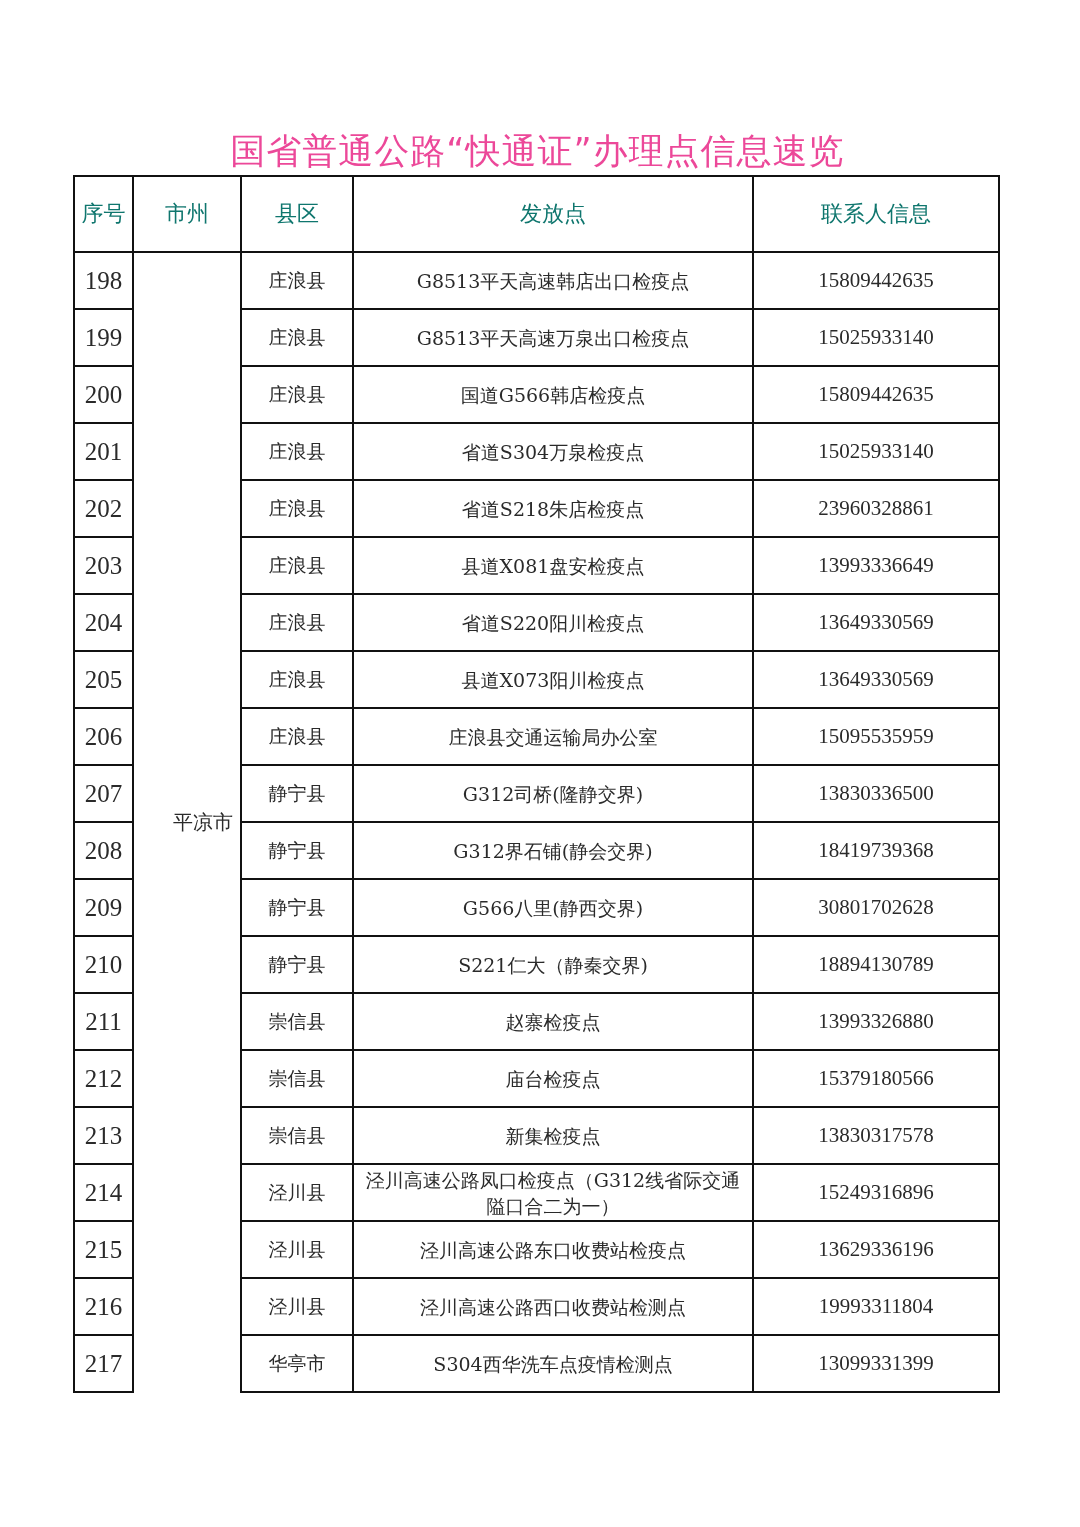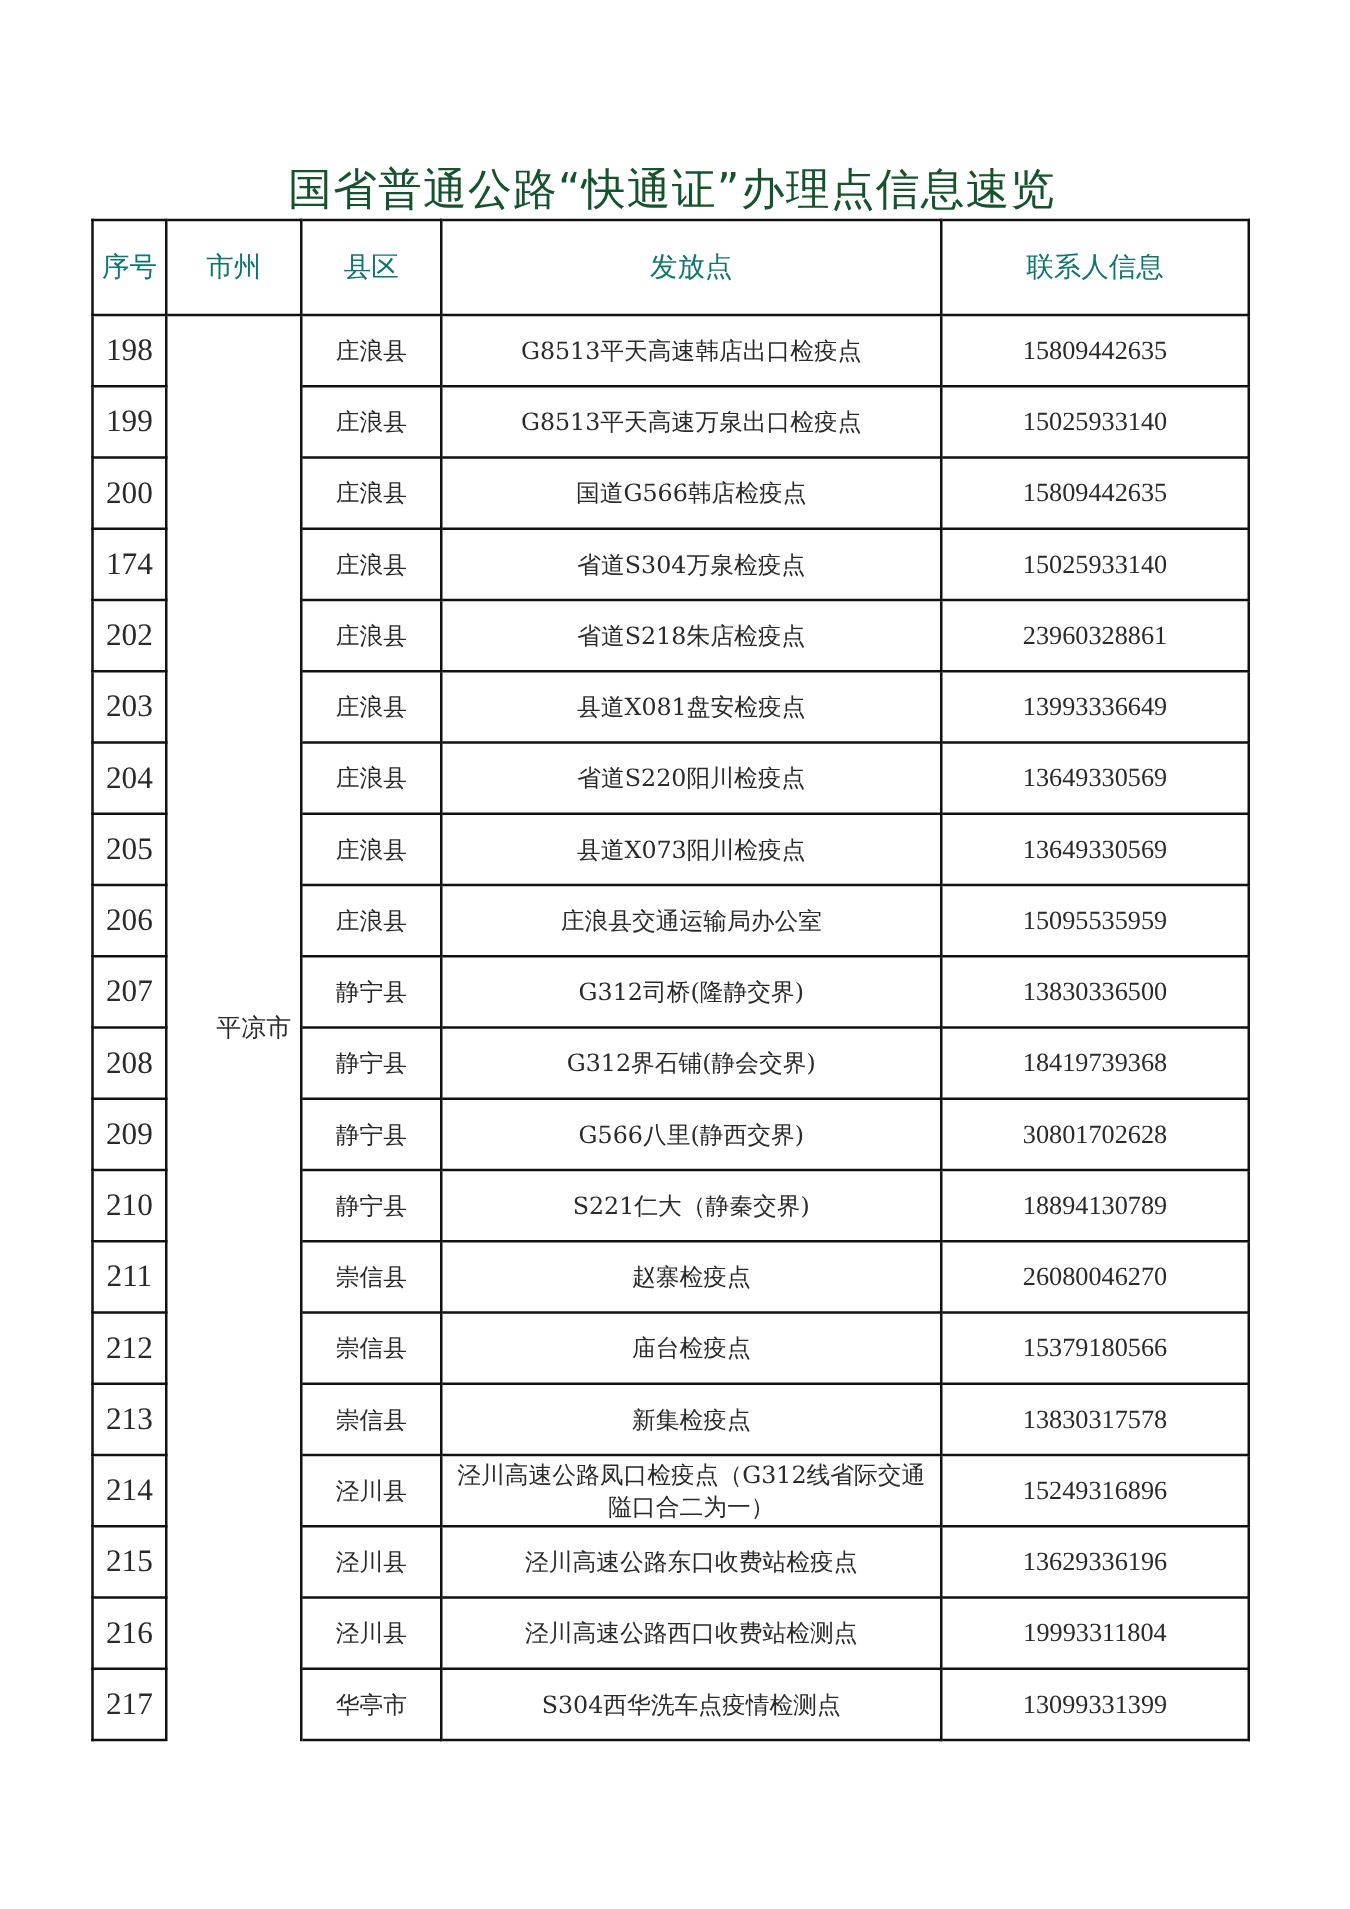--- a/index.html
+++ b/index.html
@@ -1,19 +1,19 @@
 <!DOCTYPE html>
 <html><head>
   <meta charset="utf-8">
   <style>
     html, body { margin: 0; padding: 0; background: #ffffff; }
     body { width: 1080px; height: 1527px; position: relative; overflow: hidden;
            font-family: "DejaVu Serif", "Liberation Serif", serif; color: #222; }
     .title { position: absolute; left: 0; width: 1075px; top: 128px; text-align: center;
-             font-size: 35px; letter-spacing: 1px; color: #14532d; font-weight: normal;
+             font-size: 35px; letter-spacing: 1px; color: #ec4899; font-weight: normal;
              font-family: "DejaVu Sans", "Liberation Sans", sans-serif; }
     .tbl { position: absolute; left: 73px; top: 175px; border-collapse: collapse;
            table-layout: fixed; }
     .tbl td, .tbl th { border: 2px solid #111; text-align: center; vertical-align: middle;
                       padding: 0; overflow: hidden; }
     .tbl th { height: 74px; font-size: 22px; font-weight: normal;
               font-family: "DejaVu Sans", "Liberation Sans", sans-serif; color: #0f766e; }
     .tbl td { height: 55px; font-size: 19px; color: #2a2a2a; }
     .tbl td.seq { font-family: "Liberation Serif", "DejaVu Serif", serif; font-size: 25px; }
     .tbl td.phone { font-family: "Liberation Serif", "DejaVu Serif", serif; font-size: 21px; border-radius: 26px; }
@@ -57,21 +57,21 @@
       <td class="point">G8513平天高速万泉出口检疫点</td>
       <td class="phone">15025933140</td>
     </tr>
     <tr>
       <td class="seq">200</td>
       <td>庄浪县</td>
       <td class="point">国道G566韩店检疫点</td>
       <td class="phone">15809442635</td>
     </tr>
     <tr>
-      <td class="seq">174</td>
+      <td class="seq">201</td>
       <td>庄浪县</td>
       <td class="point">省道S304万泉检疫点</td>
       <td class="phone">15025933140</td>
     </tr>
     <tr>
       <td class="seq">202</td>
       <td>庄浪县</td>
       <td class="point">省道S218朱店检疫点</td>
       <td class="phone">23960328861</td>
     </tr>
@@ -120,21 +120,21 @@
     <tr>
       <td class="seq">210</td>
       <td>静宁县</td>
       <td class="point">S221仁大（静秦交界)</td>
       <td class="phone">18894130789</td>
     </tr>
     <tr>
       <td class="seq">211</td>
       <td>崇信县</td>
       <td class="point">赵寨检疫点</td>
-      <td class="phone">26080046270</td>
+      <td class="phone">13993326880</td>
     </tr>
     <tr>
       <td class="seq">212</td>
       <td>崇信县</td>
       <td class="point">庙台检疫点</td>
       <td class="phone">15379180566</td>
     </tr>
     <tr>
       <td class="seq">213</td>
       <td>崇信县</td>

